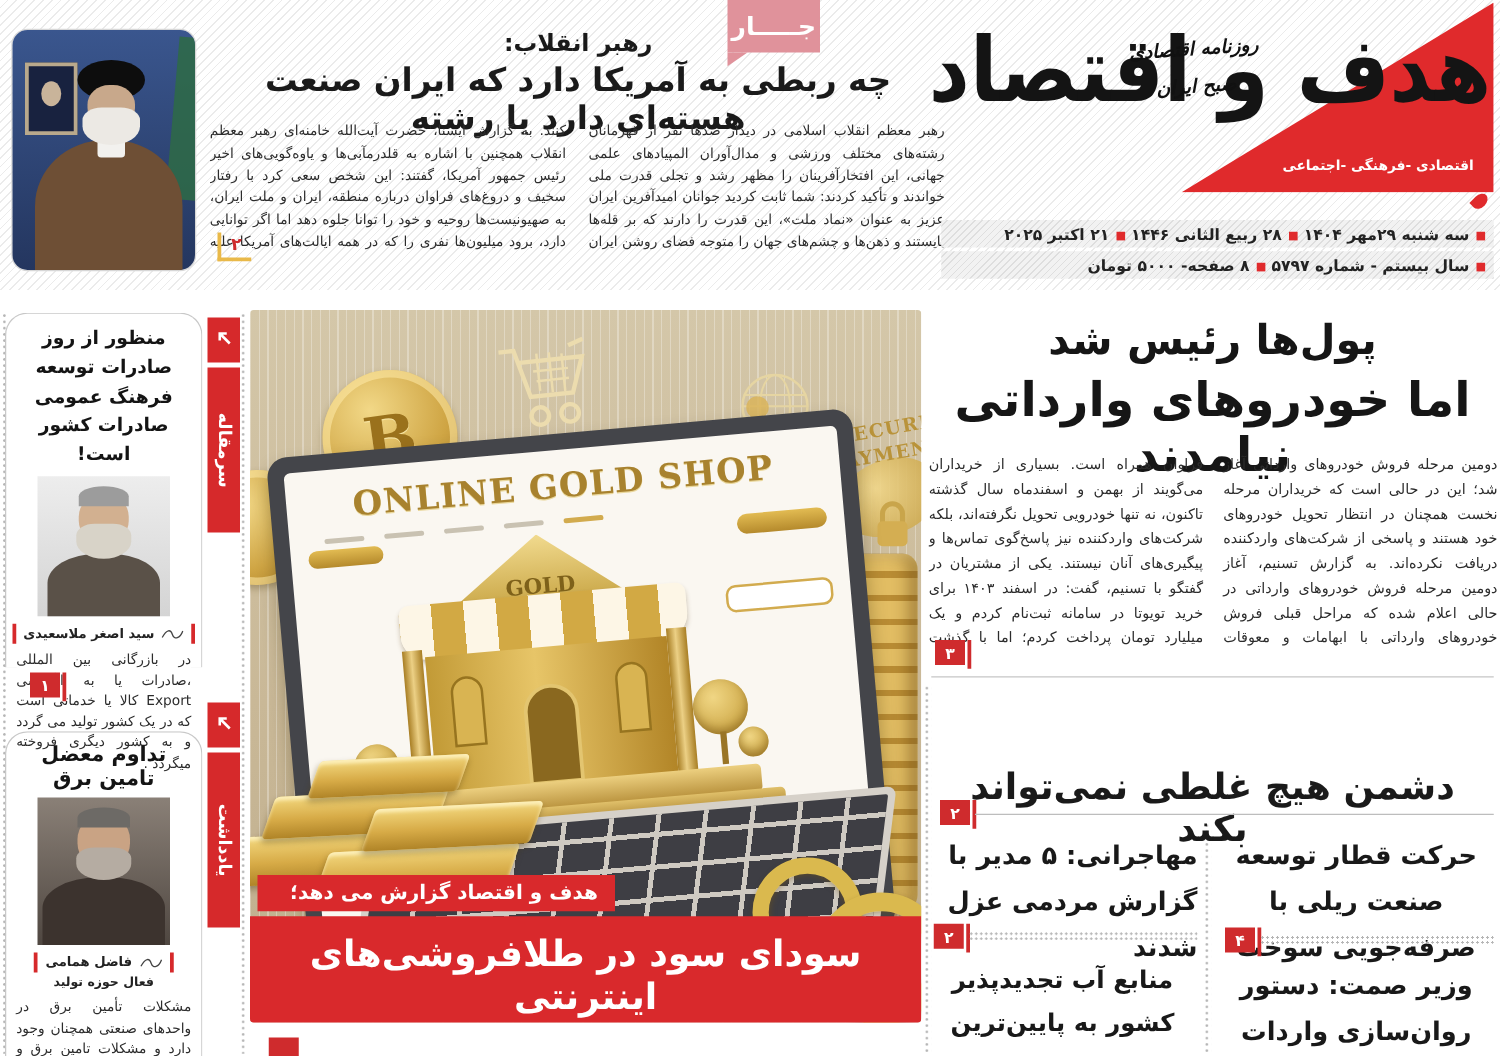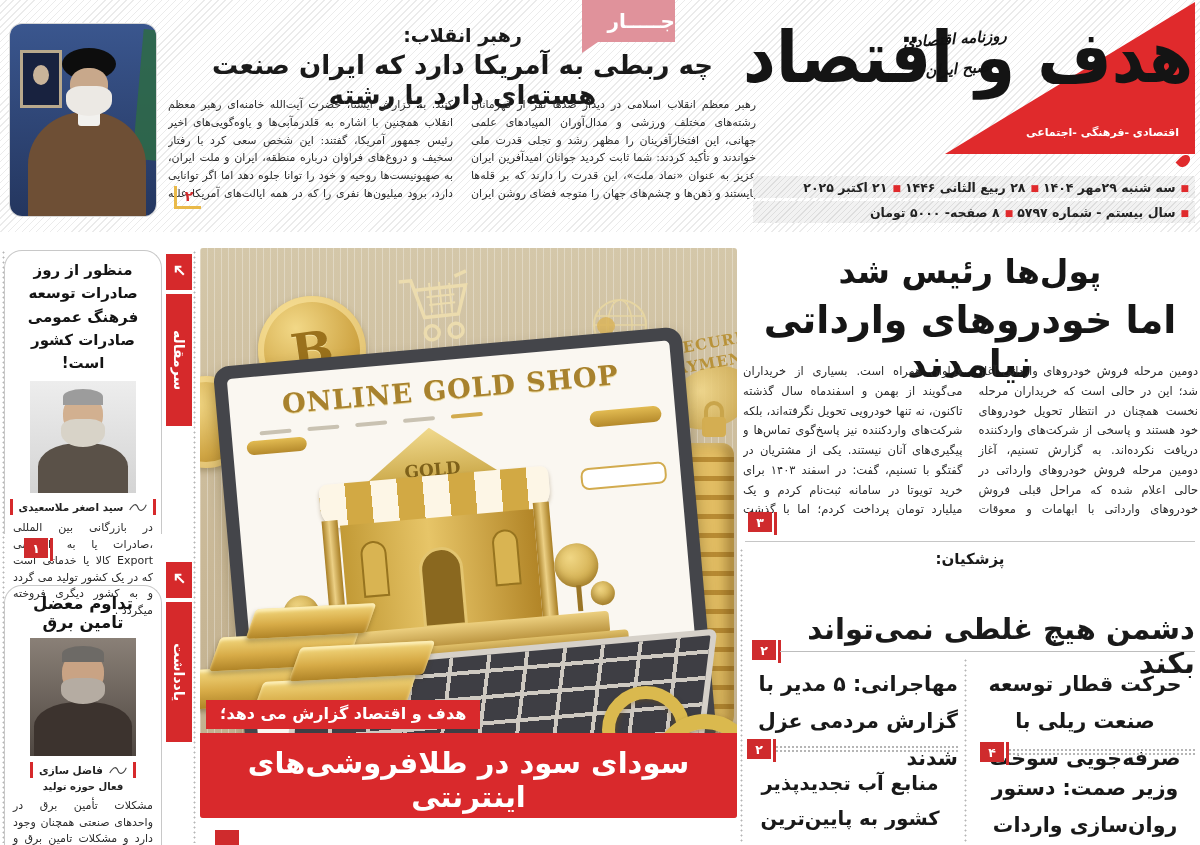--- a/index.html
+++ b/index.html
@@ -14,22 +14,22 @@
     background:linear-gradient(180deg,#3a5astray,#23355e);background:linear-gradient(180deg,#3a568e,#24365f);overflow:hidden;box-shadow:0 0 0 1px #d7d7d7;}
   .kh-frame{position:absolute;left:10px;top:26px;width:36px;height:52px;background:#18223f;border:3px solid #b9a98c;}
   .kh-frame-face{position:absolute;left:10px;top:12px;width:16px;height:20px;background:#c9b49a;border-radius:50%;}
   .kh-flag{position:absolute;right:-8px;top:6px;width:26px;height:130px;background:#2e6b45;transform:rotate(5deg);opacity:.85;}
   .kh-turban{position:absolute;left:52px;top:24px;width:54px;height:32px;background:#0d0d0d;border-radius:50%;}
   .kh-face{position:absolute;left:60px;top:44px;width:38px;height:34px;background:#c8a88b;border-radius:46%;}
   .kh-beard{position:absolute;left:56px;top:62px;width:46px;height:30px;background:#ece9e4;border-radius:40% 40% 60% 60%;}
   .kh-robe{position:absolute;left:18px;top:88px;width:118px;height:110px;background:#6e4f35;border-radius:48% 48% 0 0;}
   .kh-collar{position:absolute;left:68px;top:86px;width:22px;height:16px;background:#f2f1ee;border-radius:3px;}
 
-  .top-tag{position:absolute;left:582px;top:0;width:93px;height:42px;background:#e0929b;
-    color:#fff;font-weight:bold;font-size:20px;display:flex;align-items:center;letter-spacing:1px;}
+  .top-tag{position:absolute;left:582px;top:0;width:74px;height:42px;background:#e0929b;
+    color:#fff;font-weight:bold;font-size:20px;display:flex;align-items:center;justify-content:center;letter-spacing:1px;}
   .top-tag::after{content:"";position:absolute;left:0;bottom:-11px;border-style:solid;border-color:transparent;
     border-width:11px 16px 0 0;border-top-color:#e0929b;}
   .top-kicker{position:absolute;left:170px;top:24px;width:585px;text-align:center;font-size:19px;font-weight:bold;}
   .top-headline{position:absolute;left:170px;top:50px;width:585px;text-align:center;font-size:26px;font-weight:bold;letter-spacing:-0.5px;}
   .top-body{position:absolute;left:168px;top:96px;width:588px;height:116px;overflow:hidden;
     column-count:2;column-gap:18px;font-size:11px;line-height:1.62;text-align:justify;color:#2c2c2c;}
 
   
   .logo-box{position:absolute;left:753px;top:2px;width:442px;height:170px;}
   .logo-red{position:absolute;right:0;top:0;width:250px;height:152px;background:#e02a2c;
@@ -64,21 +64,21 @@
   .pm-cut{width:20px;height:15px;background:#cf2b2d;}
   .pm-cut::after{display:none;}
 
   
   .main-hl1{position:absolute;left:745px;top:252px;width:450px;text-align:center;font-size:33px;font-weight:bold;color:#161616;}
   .main-hl2{position:absolute;left:745px;top:298px;width:450px;text-align:center;font-size:38px;font-weight:bold;color:#161616;}
   .main-body{position:absolute;left:743px;top:362px;width:455px;height:172px;overflow:hidden;
     column-count:2;column-gap:16px;font-size:11.5px;line-height:1.72;text-align:justify;color:#2c2c2c;}
   .pez-kicker{position:absolute;left:745px;top:550px;width:450px;text-align:center;font-size:15px;font-weight:bold;}
   .pez-hl1{position:absolute;left:745px;top:572px;width:450px;text-align:center;font-size:29px;font-weight:bold;}
-  .pez-hl2{position:absolute;left:745px;top:612px;width:450px;text-align:right;font-size:29px;font-weight:bold;}
+  .pez-hl2{position:absolute;left:745px;top:612px;width:450px;text-align:center;font-size:29px;font-weight:bold;}
   .grid-title{position:absolute;text-align:center;font-size:20.5px;font-weight:bold;line-height:1.8;color:#191919;}
 
   
   .tab-arrow{position:absolute;left:166px;width:26px;height:36px;background:#d6292b;display:flex;align-items:center;justify-content:center;}
   .tab-label{position:absolute;left:166px;width:26px;background:#d6292b;color:#fff;font-size:14px;font-weight:bold;
     writing-mode:vertical-rl;text-orientation:mixed;padding:14px 0;display:flex;align-items:center;justify-content:center;letter-spacing:2px;}
   .side-card{position:absolute;left:4px;width:158px;background:transparent;border:1px solid #c8c8c8;border-bottom:none;
     border-radius:18px 18px 0 0;box-sizing:border-box;padding:8px 8px 0 8px;}
   .side-hl{text-align:center;font-weight:bold;color:#141414;}
   .side-photo{position:relative;margin:6px auto 4px auto;overflow:hidden;}
@@ -140,21 +140,21 @@
     transform:rotate(-5deg) skewX(-12deg);background:#3e3e44;border:6px solid #d6d1c9;border-radius:8px;
     background-image:repeating-linear-gradient(90deg,transparent 0 34px,#cfcac2 34px 38px),
                      repeating-linear-gradient(0deg,transparent 0 22px,#cfcac2 22px 26px);}
   .ring{position:absolute;border-radius:50%;border-style:solid;border-color:#dab94e;
     box-shadow:inset 0 0 6px rgba(120,85,15,.6),0 2px 4px rgba(80,60,10,.4);z-index:4;background:transparent;}
   .coin-flat{position:absolute;border-radius:50%;background:radial-gradient(circle at 40% 35%,#ecd07c,#b78b2d);
     box-shadow:inset 0 0 0 4px rgba(255,238,180,.5);z-index:2;}
 
   .banner{position:absolute;left:0;top:452px;width:100%;z-index:8;}
   .banner-kicker{position:absolute;left:6px;top:0;background:#d9292c;color:#fff;font-size:16px;font-weight:bold;
-    padding:4px 14px 6px 14px;}
+    padding:4px 14px 6px 26px;}
   .banner-main{position:absolute;left:0;top:33px;width:100%;background:#d9292c;color:#fff;text-align:center;
     font-size:29px;font-weight:bold;padding:13px 8px 17px 8px;box-sizing:border-box;}
 
   .icon-wrap{display:block;position:absolute;}
 </style>
 </head>
 <body>
 
 <div class="page">
 
@@ -206,21 +206,20 @@
   <div class="vdots" style="left:192px;top:250px;height:593px;"></div>
   <div class="vdots" style="left:739px;top:548px;height:296px;"></div>
   <div class="vdots" style="left:963px;top:658px;height:186px;"></div>
 
   <div class="main-hl1">پول‌ها رئیس شد</div>
   <div class="main-hl2">اما خودروهای وارداتی نیامدند</div>
   <div class="main-body">دومین مرحله فروش خودروهای وارداتی آغاز شد؛ این در حالی است که خریداران مرحله نخست همچنان در انتظار تحویل خودروهای خود هستند و پاسخی از شرکت‌های واردکننده دریافت نکرده‌اند. به گزارش تسنیم، آغاز دومین مرحله فروش خودروهای وارداتی در حالی اعلام شده که مراحل قبلی فروش خودروهای وارداتی با ابهامات و معوقات فراوان همراه است. بسیاری از خریداران می‌گویند از بهمن و اسفندماه سال گذشته تاکنون، نه تنها خودرویی تحویل نگرفته‌اند، بلکه شرکت‌های واردکننده نیز پاسخ‌گوی تماس‌ها و پیگیری‌های آنان نیستند. یکی از مشتریان در گفتگو با تسنیم، گفت: در اسفند ۱۴۰۳ برای خرید تویوتا در سامانه ثبت‌نام کردم و یک میلیارد تومان پرداخت کردم؛ اما با گذشت بیش از هفت ماه هنوز هیچ پاسخی از شرکت دریافت نکرده‌ام. نه اطلاعیه‌ای منتشر می‌شود و نه زمان تحویل خودرو مشخص است. با وجود این شرایط، سامانه یکپارچه از امروز دوباره فعال شده و متقاضیان می‌توانند با بلوکه کردن ۵۰۰ میلیون تومان در حساب‌های خود، برای خرید خودروهای وارداتی جدید اقدام کنند. اما تجربه دورهای قبل باعث شده بسیاری از متقاضیان با تردید به این مرحله جدید...</div>
   <div class="pm" style="left:748px;top:512px;">۳</div>
   <div class="hline" style="left:745px;top:541px;width:450px;"></div>
 
-  <div class="pez-kicker">پزشکیان:</div>
   <div class="pez-hl2">دشمن هیچ غلطی نمی‌تواند بکند</div>
   <div class="pm" style="left:752px;top:640px;">۲</div>
   <div class="hline" style="left:780px;top:651px;width:415px;background:#bdbdbd;"></div>
 
   <div class="grid-title" style="left:975px;top:666px;width:220px;">حرکت قطار توسعه صنعت ریلی  با صرفه‌جویی سوخت</div>
   <div class="pm" style="left:980px;top:742px;">۴</div>
   <div class="hdots" style="left:1008px;top:748px;width:187px;"></div>
   <div class="grid-title" style="left:975px;top:770px;width:220px;">وزیر صمت: دستور روان‌سازی واردات قطعات ریلی صادر شد</div>
 
   <div class="grid-title" style="left:742px;top:666px;width:216px;text-align:right;">مهاجرانی: ۵ مدیر با گزارش مردمی عزل شدند</div>
@@ -276,21 +275,21 @@
       <div class="p-hair" style="left:32px;top:8px;width:42px;height:16px;background:#6d6a66;"></div>
       <div class="p-beard" style="left:31px;top:40px;width:44px;height:26px;background:#b5aca2;"></div>
     </div>
     <div class="byline">
       <span class="rbar"></span>
       <span class="icon-wrap" style="position:static;">
         <svg width="18" height="10" viewBox="0 0 24 12">
             <path d="M1 10 C6 1,10 1,12 7 S20 11,23 3" stroke="#444" stroke-width="1.4" fill="none"></path>
           </svg>
       </span>
-      <span class="byline-name">فاضل سازی</span>
+      <span class="byline-name">فاضل همامی</span>
       <span class="rbar"></span>
     </div>
     <div class="byline-role">فعال حوزه تولید</div>
     <div class="side-body" style="margin-top:6px;">مشکلات تأمین برق در واحدهای صنعتی همچنان وجود دارد و مشکلات تامین برق و نوسانات ولتاژ خساراتی به واحدهای تولیدی وارد کرده است. بسیاری از کارخانه‌ها ناچار شده‌اند در ساعات غیرکاری تولید کنند که این مسأله باعث افزایش هزینه‌ها و کاهش بهره‌وری شده است.</div>
   </div>
 
   <div class="gold-image">
 
     <div class="coin" style="left:58px;top:48px;width:108px;height:108px;">
       <b style="font-size:50px;">B</b>

